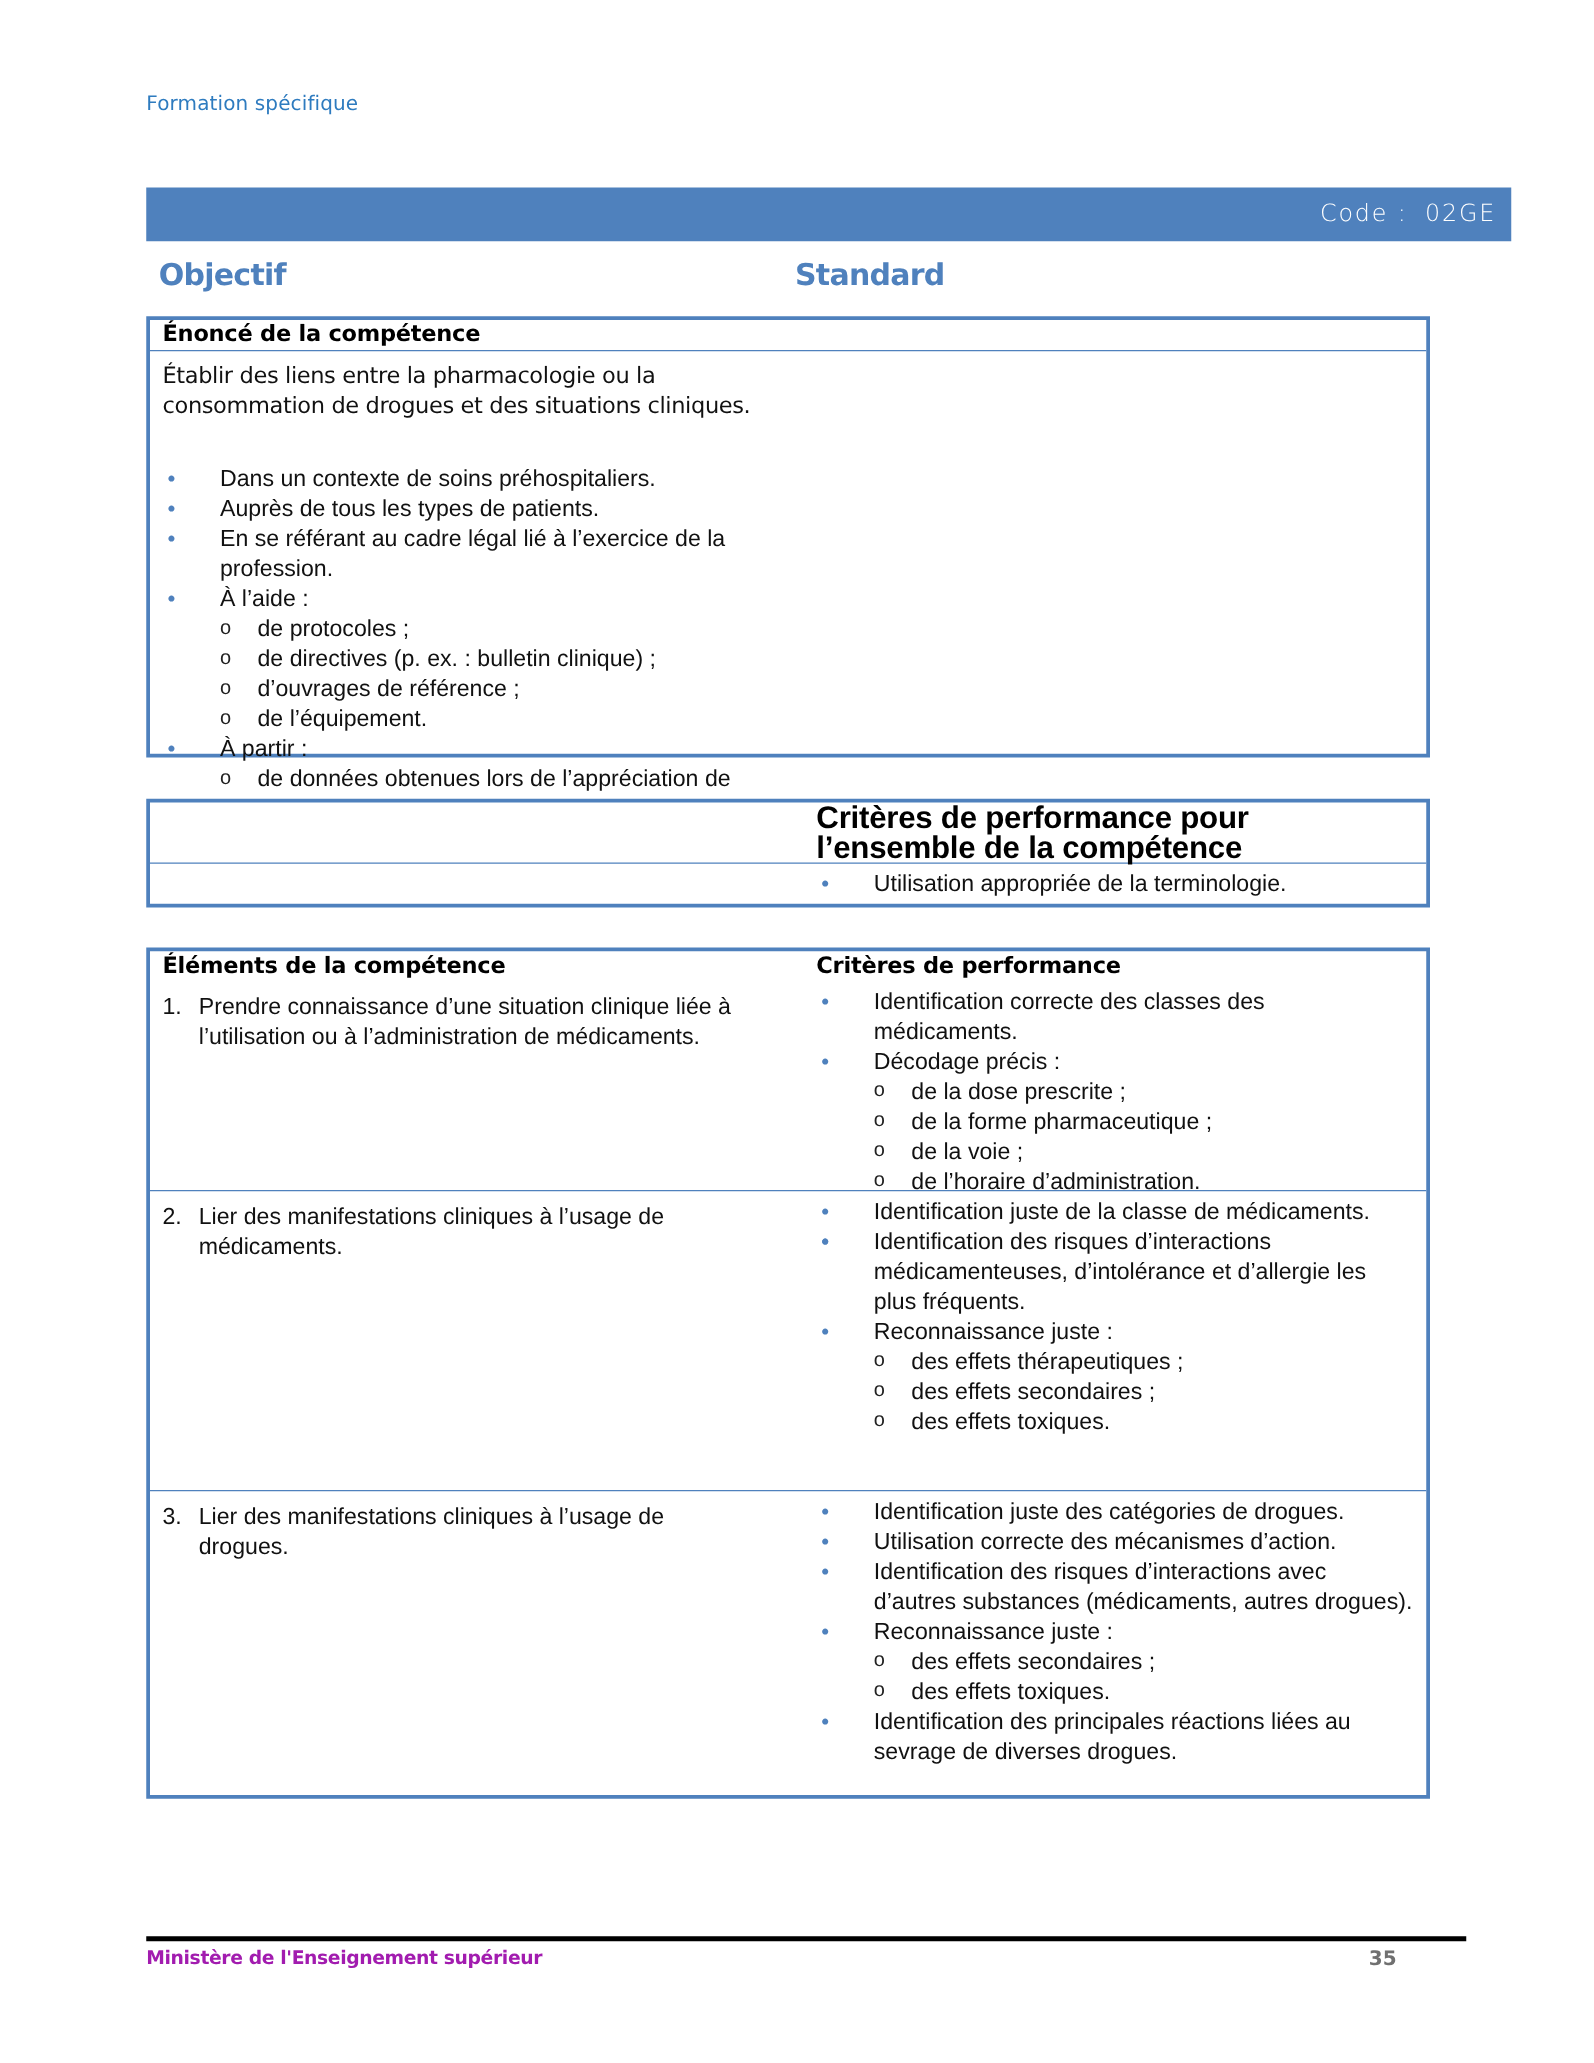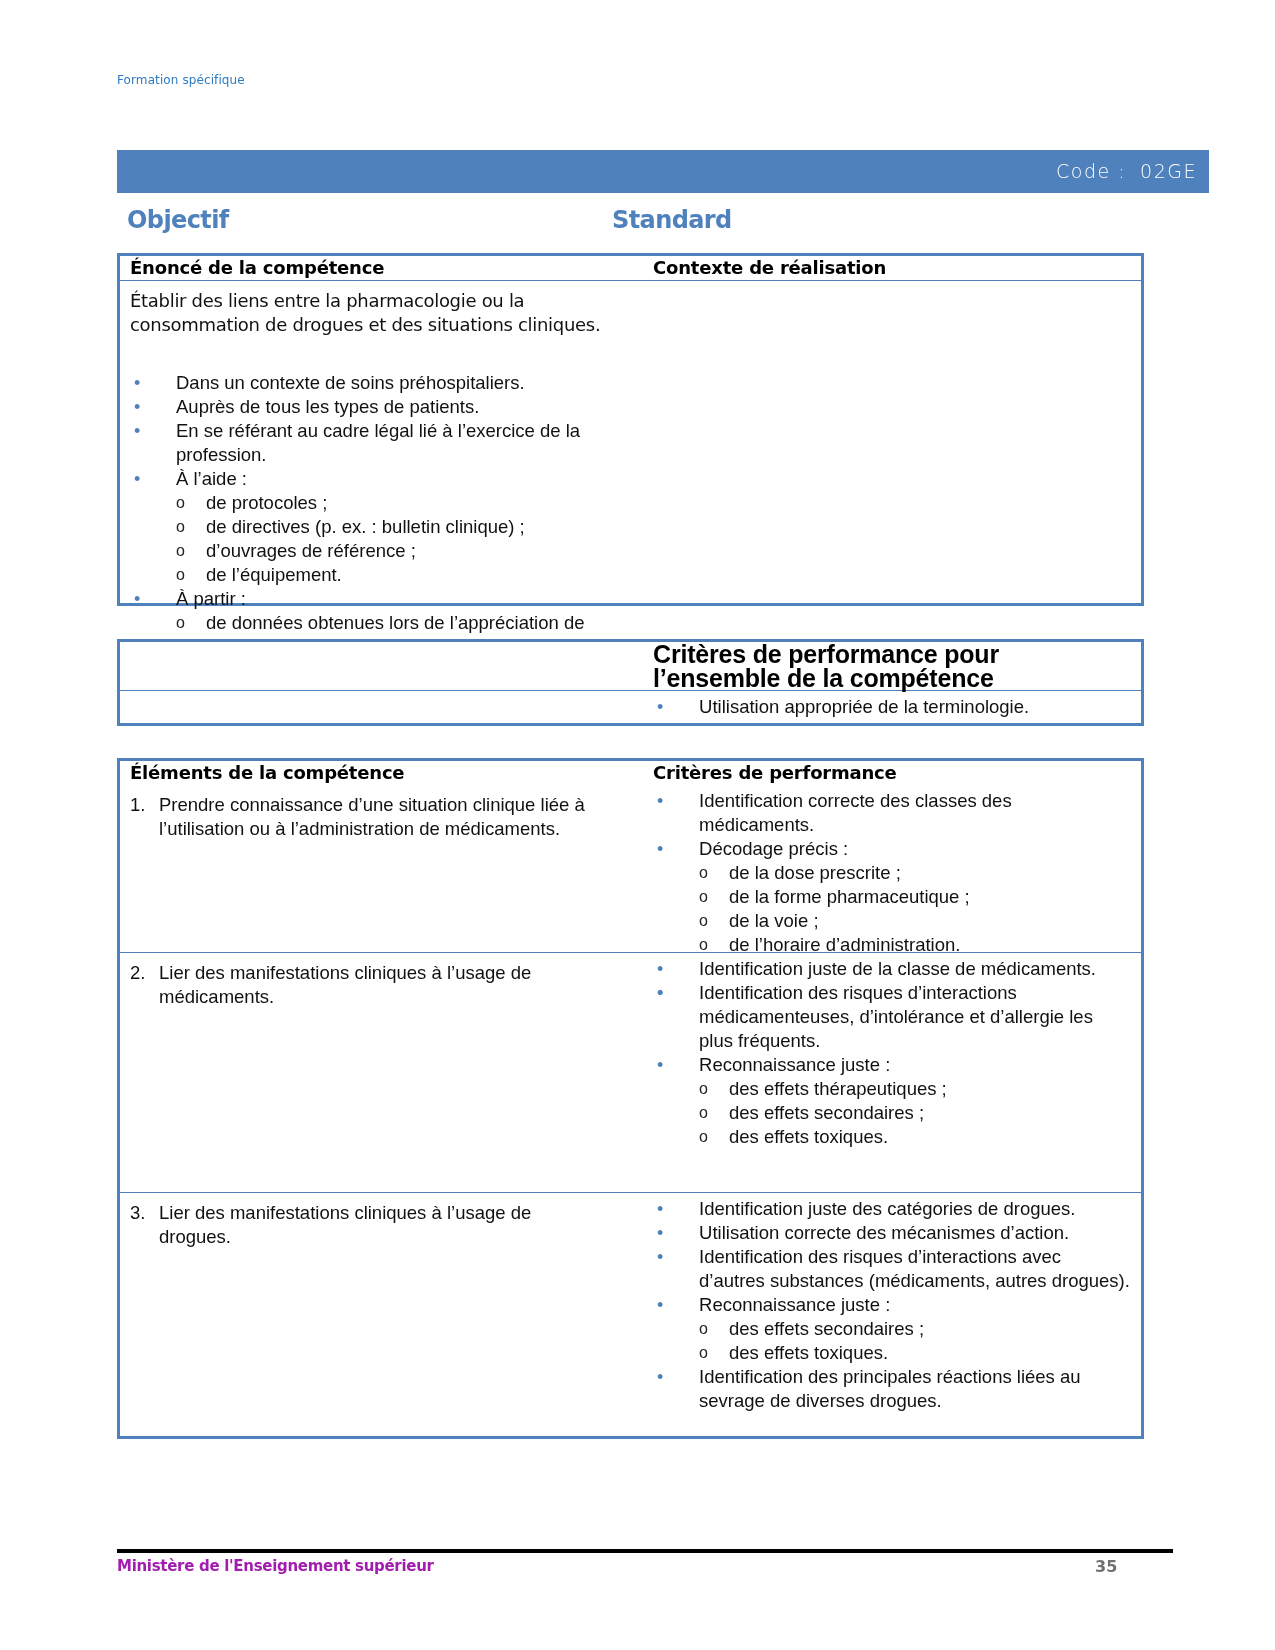--- a/index.html
+++ b/index.html
@@ -1,19 +1,19 @@
 <!DOCTYPE html>
 <html><head>
   <meta charset="utf-8">
   <style>
     html, body { margin: 0; padding: 0; background: #ffffff; }
     body { width: 1275px; height: 1650px; position: relative; overflow: hidden;
            font-family: "Liberation Sans", sans-serif; color: #111; }
     .running-head { position: absolute; left: 117px; top: 73px; font-family: "DejaVu Sans", sans-serif;
-                    font-size: 12px; color: #2e7bbf; letter-spacing: 0.1px; }
+                    font-size: 16px; color: #2e7bbf; letter-spacing: 0.1px; }
     .code-bar { position: absolute; left: 117px; top: 150px; width: 1092px; height: 43px;
                 background: #4f81bd; }
     .code-bar .code { position: absolute; right: 12px; top: 10px; font-family: "DejaVu Sans", sans-serif;
                       font-size: 19px; color: #ffffff; letter-spacing: 1.5px; font-weight: 300; }
     .code-bar .code span { margin-left: 14px; }
     .col-title { position: absolute; top: 206px; font-family: "DejaVu Sans", sans-serif; font-weight: bold;
                  font-size: 24px; color: #4f81bd; letter-spacing: -0.6px; }
     .table { position: absolute; left: 117px; width: 1021px; border: 3px solid #4f81bd; background: #fff; }
     .row { display: flex; border-top: 1px solid #4f81bd; gap: 28px; }
     .row:first-child { border-top: none; }
@@ -45,26 +45,25 @@
 
 <div class="running-head">Formation spécifique</div>
 
 <div class="code-bar">
   <div class="code">
     <span style="margin-left:0">Code :</span><span>02GE</span>
   </div>
 </div>
 
 <div class="col-title" style="left:127px;">Objectif</div>
-<div class="col-title" style="left:612px;">Standard</div>
+<div class="col-title" style="left:636px;">Standard</div>
 
 <div class="table" style="top:253px;">
   <div class="row">
     <div class="cell left hdr">Énoncé de la compétence</div>
-    <div class="cell right hdr">Contexte de réalisation</div>
   </div>
   <div class="row" style="height:322px;flex-direction:column;">
     <div class="cell left body-text" style="padding-top:8px;">Établir des liens entre la pharmacologie ou la consommation de drogues et des situations cliniques.</div>
     <div class="cell right" style="padding-top:6px;">
       <ul class="crit" id="ctx-list">
           <li><span class="bullet">•</span><span>Dans un contexte de soins préhospitaliers.</span></li>
           <li><span class="bullet">•</span><span>Auprès de tous les types de patients.</span></li>
           <li><span class="bullet">•</span><span>En se référant au cadre légal lié à l’exercice de la profession.</span></li>
           <li><span class="bullet">•</span><span>À l’aide :</span><ul class="sub">
               <li><span class="circ">o</span><span>de protocoles ;</span></li>

